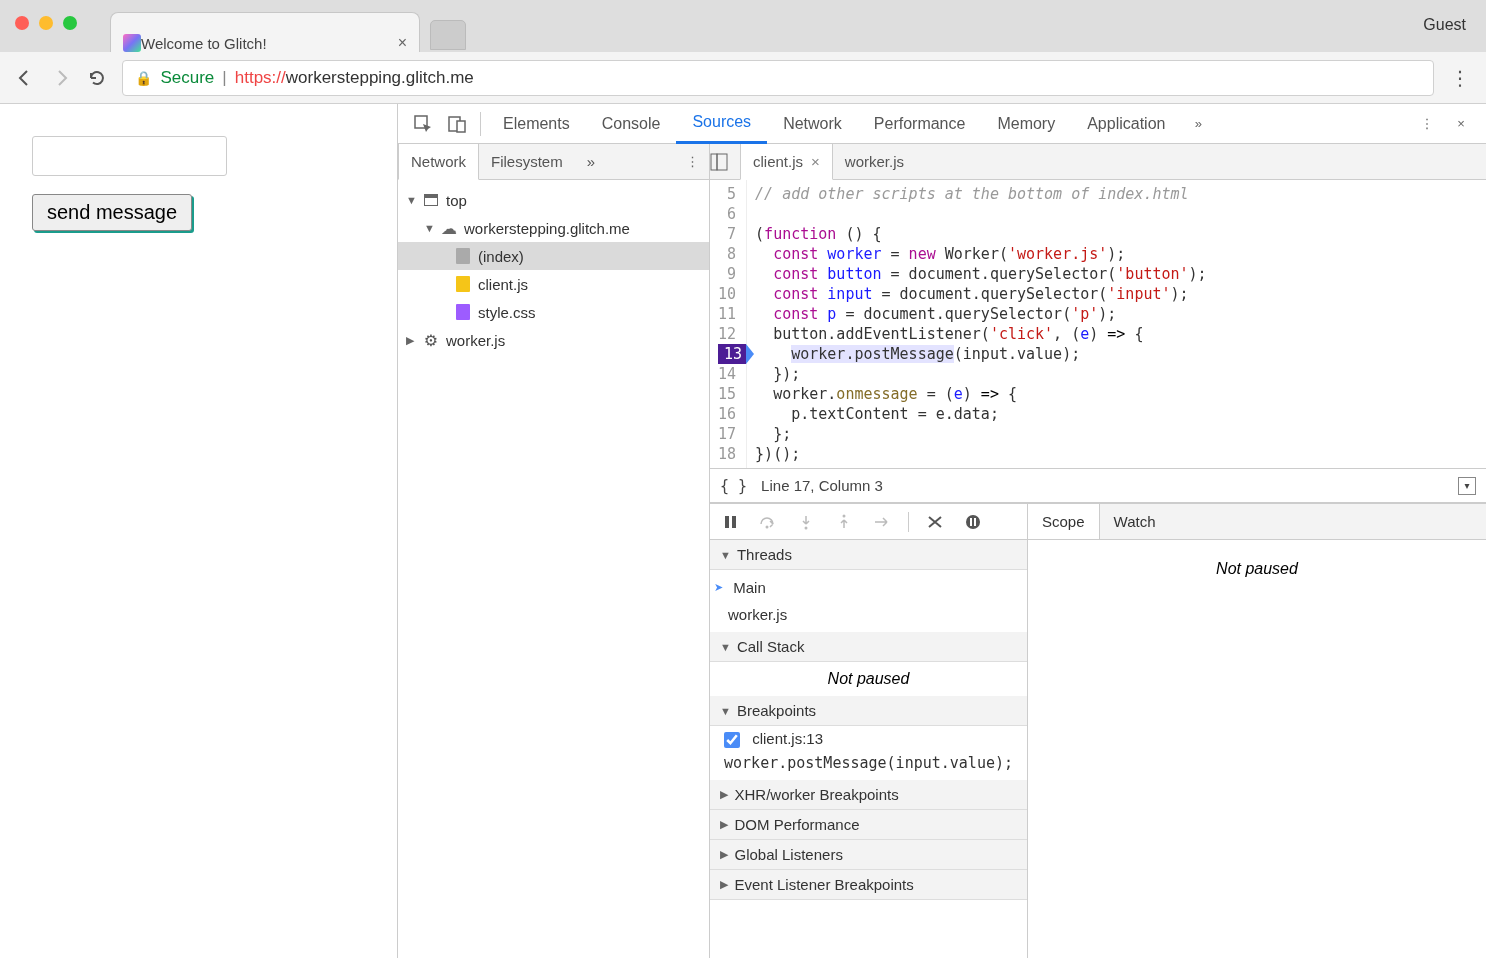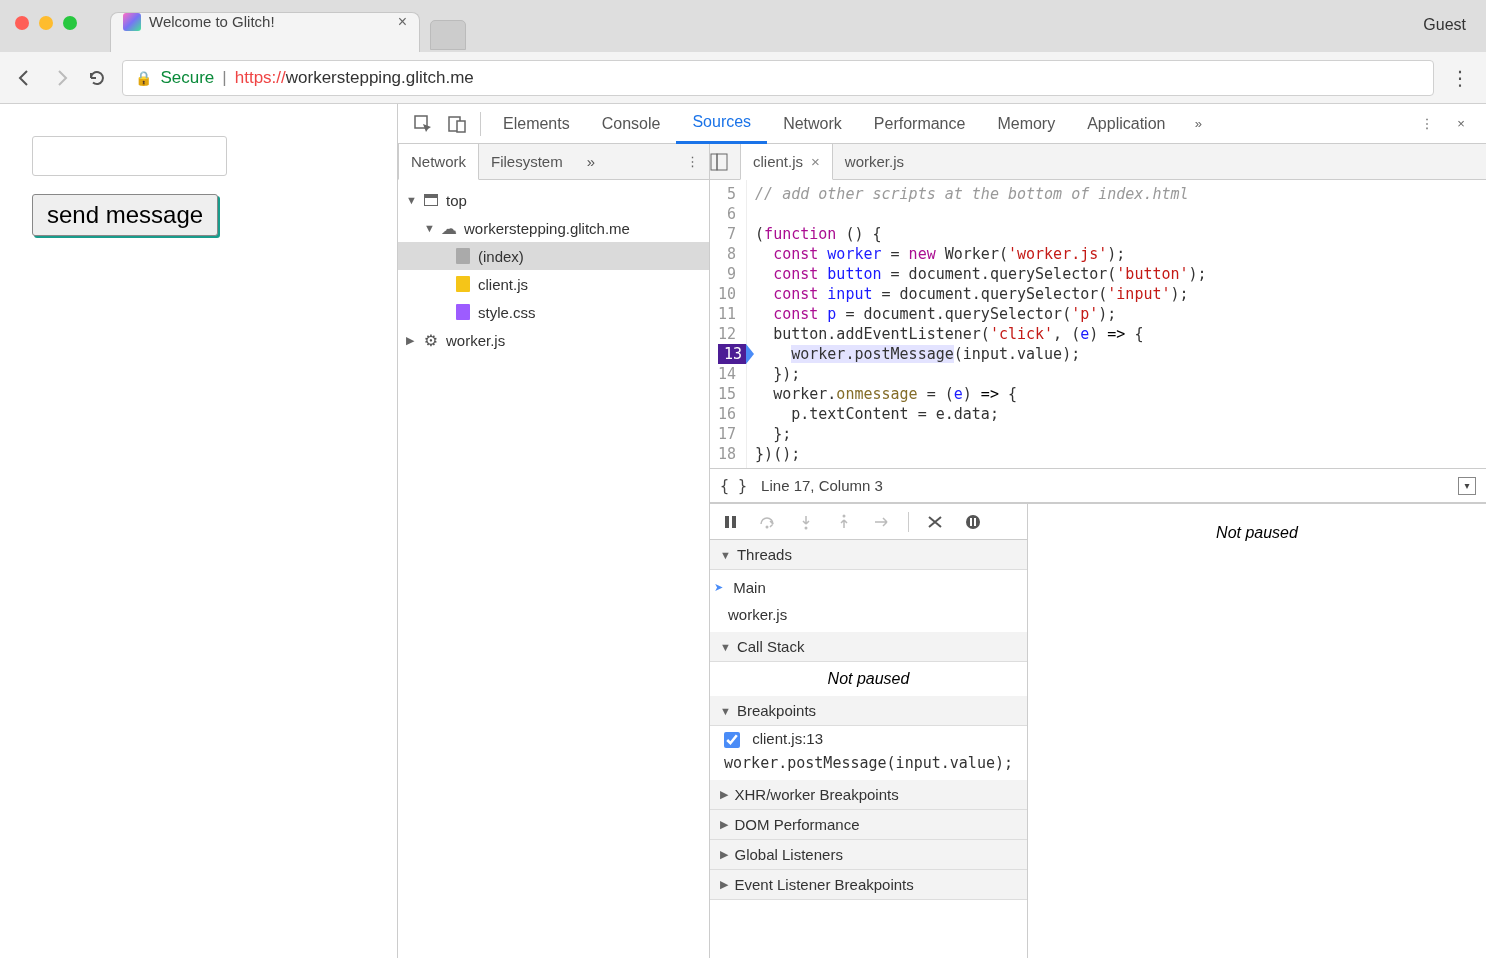--- a/index.html
+++ b/index.html
@@ -6,21 +6,21 @@
   body { font-family: -apple-system, BlinkMacSystemFont, "Segoe UI", sans-serif; font-size: 13px; color: #333; background: #fff; width: 1486px; height: 958px; overflow: hidden; }
   
   
   .chrome { display: flex; flex-direction: column; height: 100%; }
   .titlebar { background: #dedede; height: 52px; display: flex; align-items: flex-end; position: relative; }
   .traffic { position: absolute; top: 16px; left: 15px; display: flex; gap: 10px; }
   .tl { width: 14px; height: 14px; border-radius: 50%; }
   .tl.red { background: #ff5f57; }
   .tl.yellow { background: #febc2e; }
   .tl.green { background: #28c840; }
-  .tab { background: #f4f4f4; border-radius: 8px 8px 0 0; height: 40px; margin-left: 110px; width: 310px; display: flex; align-items: flex-start; padding: 0 12px; gap: 8px; border: 1px solid #c7c7c7; border-bottom: none; }
+  .tab { background: #f4f4f4; border-radius: 8px 8px 0 0; height: 40px; margin-left: 110px; width: 310px; display: flex; align-items: flex-end; padding: 0 12px; border: 1px solid #c7c7c7; border-bottom: none; }
   .tab-fav { width: 18px; height: 18px; background: linear-gradient(135deg,#ff6ec4,#7873f5,#42e695); border-radius: 3px; }
   .tab-title { flex: 1; font-size: 15px; color: #444; }
   .tab-close { color: #666; font-size: 16px; cursor: pointer; }
   .newtab { width: 36px; height: 30px; background: #ccc; border-radius: 5px 5px 0 0; margin-left: 10px; margin-bottom: 2px; border: 1px solid #bbb; }
   .guest { position: absolute; right: 20px; top: 16px; font-size: 16px; color: #333; }
   
   .toolbar { background: #f4f4f4; height: 52px; display: flex; align-items: center; padding: 0 14px; gap: 14px; border-bottom: 1px solid #d0d0d0; }
   .nav-btn { width: 22px; height: 22px; display: flex; align-items: center; justify-content: center; color: #555; }
   .nav-btn.disabled { color: #bbb; }
   .addr { flex: 1; height: 36px; background: #fff; border: 1px solid #d0d0d0; border-radius: 4px; display: flex; align-items: center; padding: 0 12px; font-size: 17px; gap: 8px; }
@@ -28,21 +28,21 @@
   .secure { color: #0a8a3a; }
   .url { color: #333; }
   .url .gray { color: #ef4444; }
   .menu-dots { width: 24px; text-align: center; color: #555; font-size: 20px; }
   
   .content-area { flex: 1; display: flex; overflow: hidden; }
   
   
   .page { width: 460px; border-right: 1px solid #ccc; padding: 32px; background: #fff; }
   .page input { width: 195px; height: 40px; border: 1px solid #ccc; border-radius: 3px; padding: 0 8px; font-size: 15px; margin-bottom: 18px; display: block; }
-  .page button { font-size: 24px; padding: 6px 14px; background: #efefef; border: 1px solid #888; border-radius: 3px; box-shadow: 2px 2px 0 #1a9c8c; cursor: pointer; }
+  .page button { font-size: 20px; padding: 6px 14px; background: #efefef; border: 1px solid #888; border-radius: 3px; box-shadow: 2px 2px 0 #1a9c8c; cursor: pointer; }
   
   
   .devtools { flex: 1; display: flex; flex-direction: column; background: #fff; }
   .dt-tabs { height: 40px; border-bottom: 1px solid #ccc; display: flex; align-items: center; padding: 0 8px; gap: 0; }
   .dt-tabs .icon-btn { width: 34px; height: 34px; display: flex; align-items: center; justify-content: center; color: #666; }
   .dt-tab { padding: 0 16px; height: 40px; display: flex; align-items: center; font-size: 16px; color: #555; cursor: pointer; }
   .dt-tab.active { color: #1a73e8; border-bottom: 3px solid #1a73e8; }
   .dt-tabs .spacer { flex: 1; }
   
   .dt-body { flex: 1; display: flex; overflow: hidden; }
@@ -370,20 +370,24 @@
               <div class="panel-hdr">
                   <span class="arrow">▶</span>
                   <span>Global Listeners</span>
                 </div>
               <div class="panel-hdr">
                   <span class="arrow">▶</span>
                   <span>Event Listener Breakpoints</span>
                 </div>
             </div>
             <div class="dbg-right">
+              <div class="scope-tabs">
+                <div class="scope-tab active">Scope</div>
+                <div class="scope-tab">Watch</div>
+              </div>
               <div class="scope-body">
                 <div class="np">Not paused</div>
               </div>
             </div>
           </div>
         </div>
       </div>
     </div>
   </div>
 </div>

